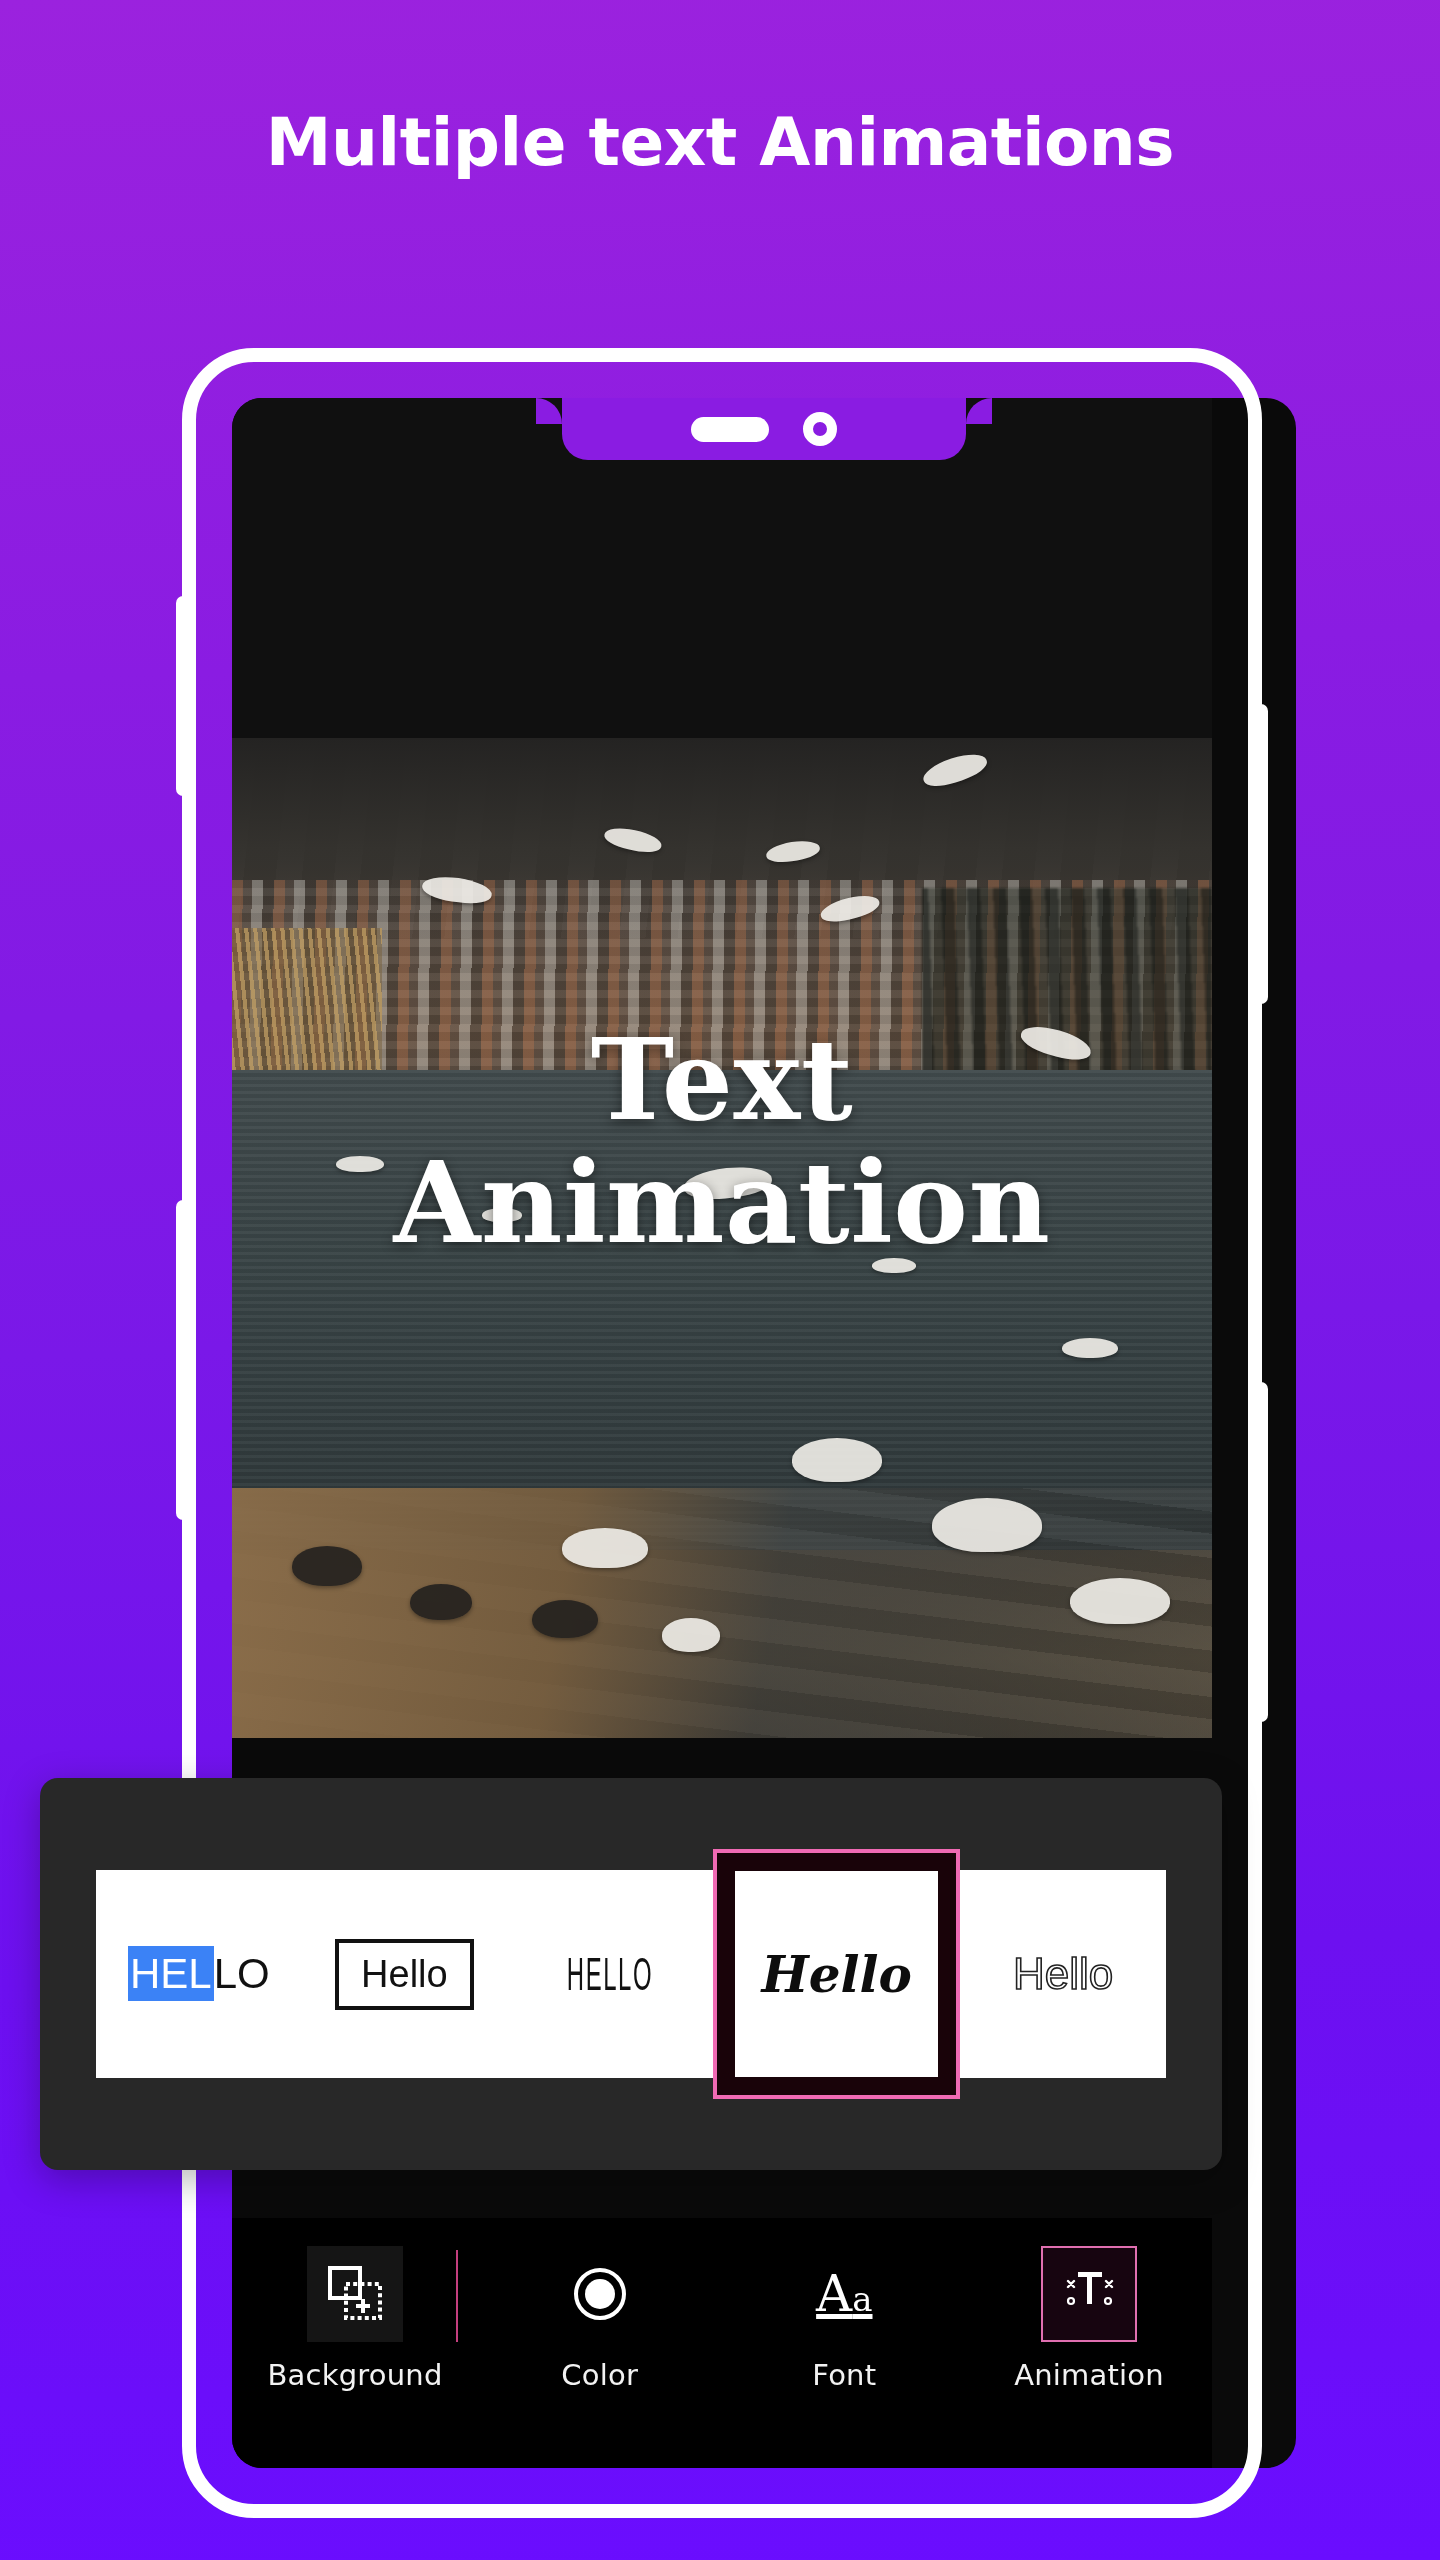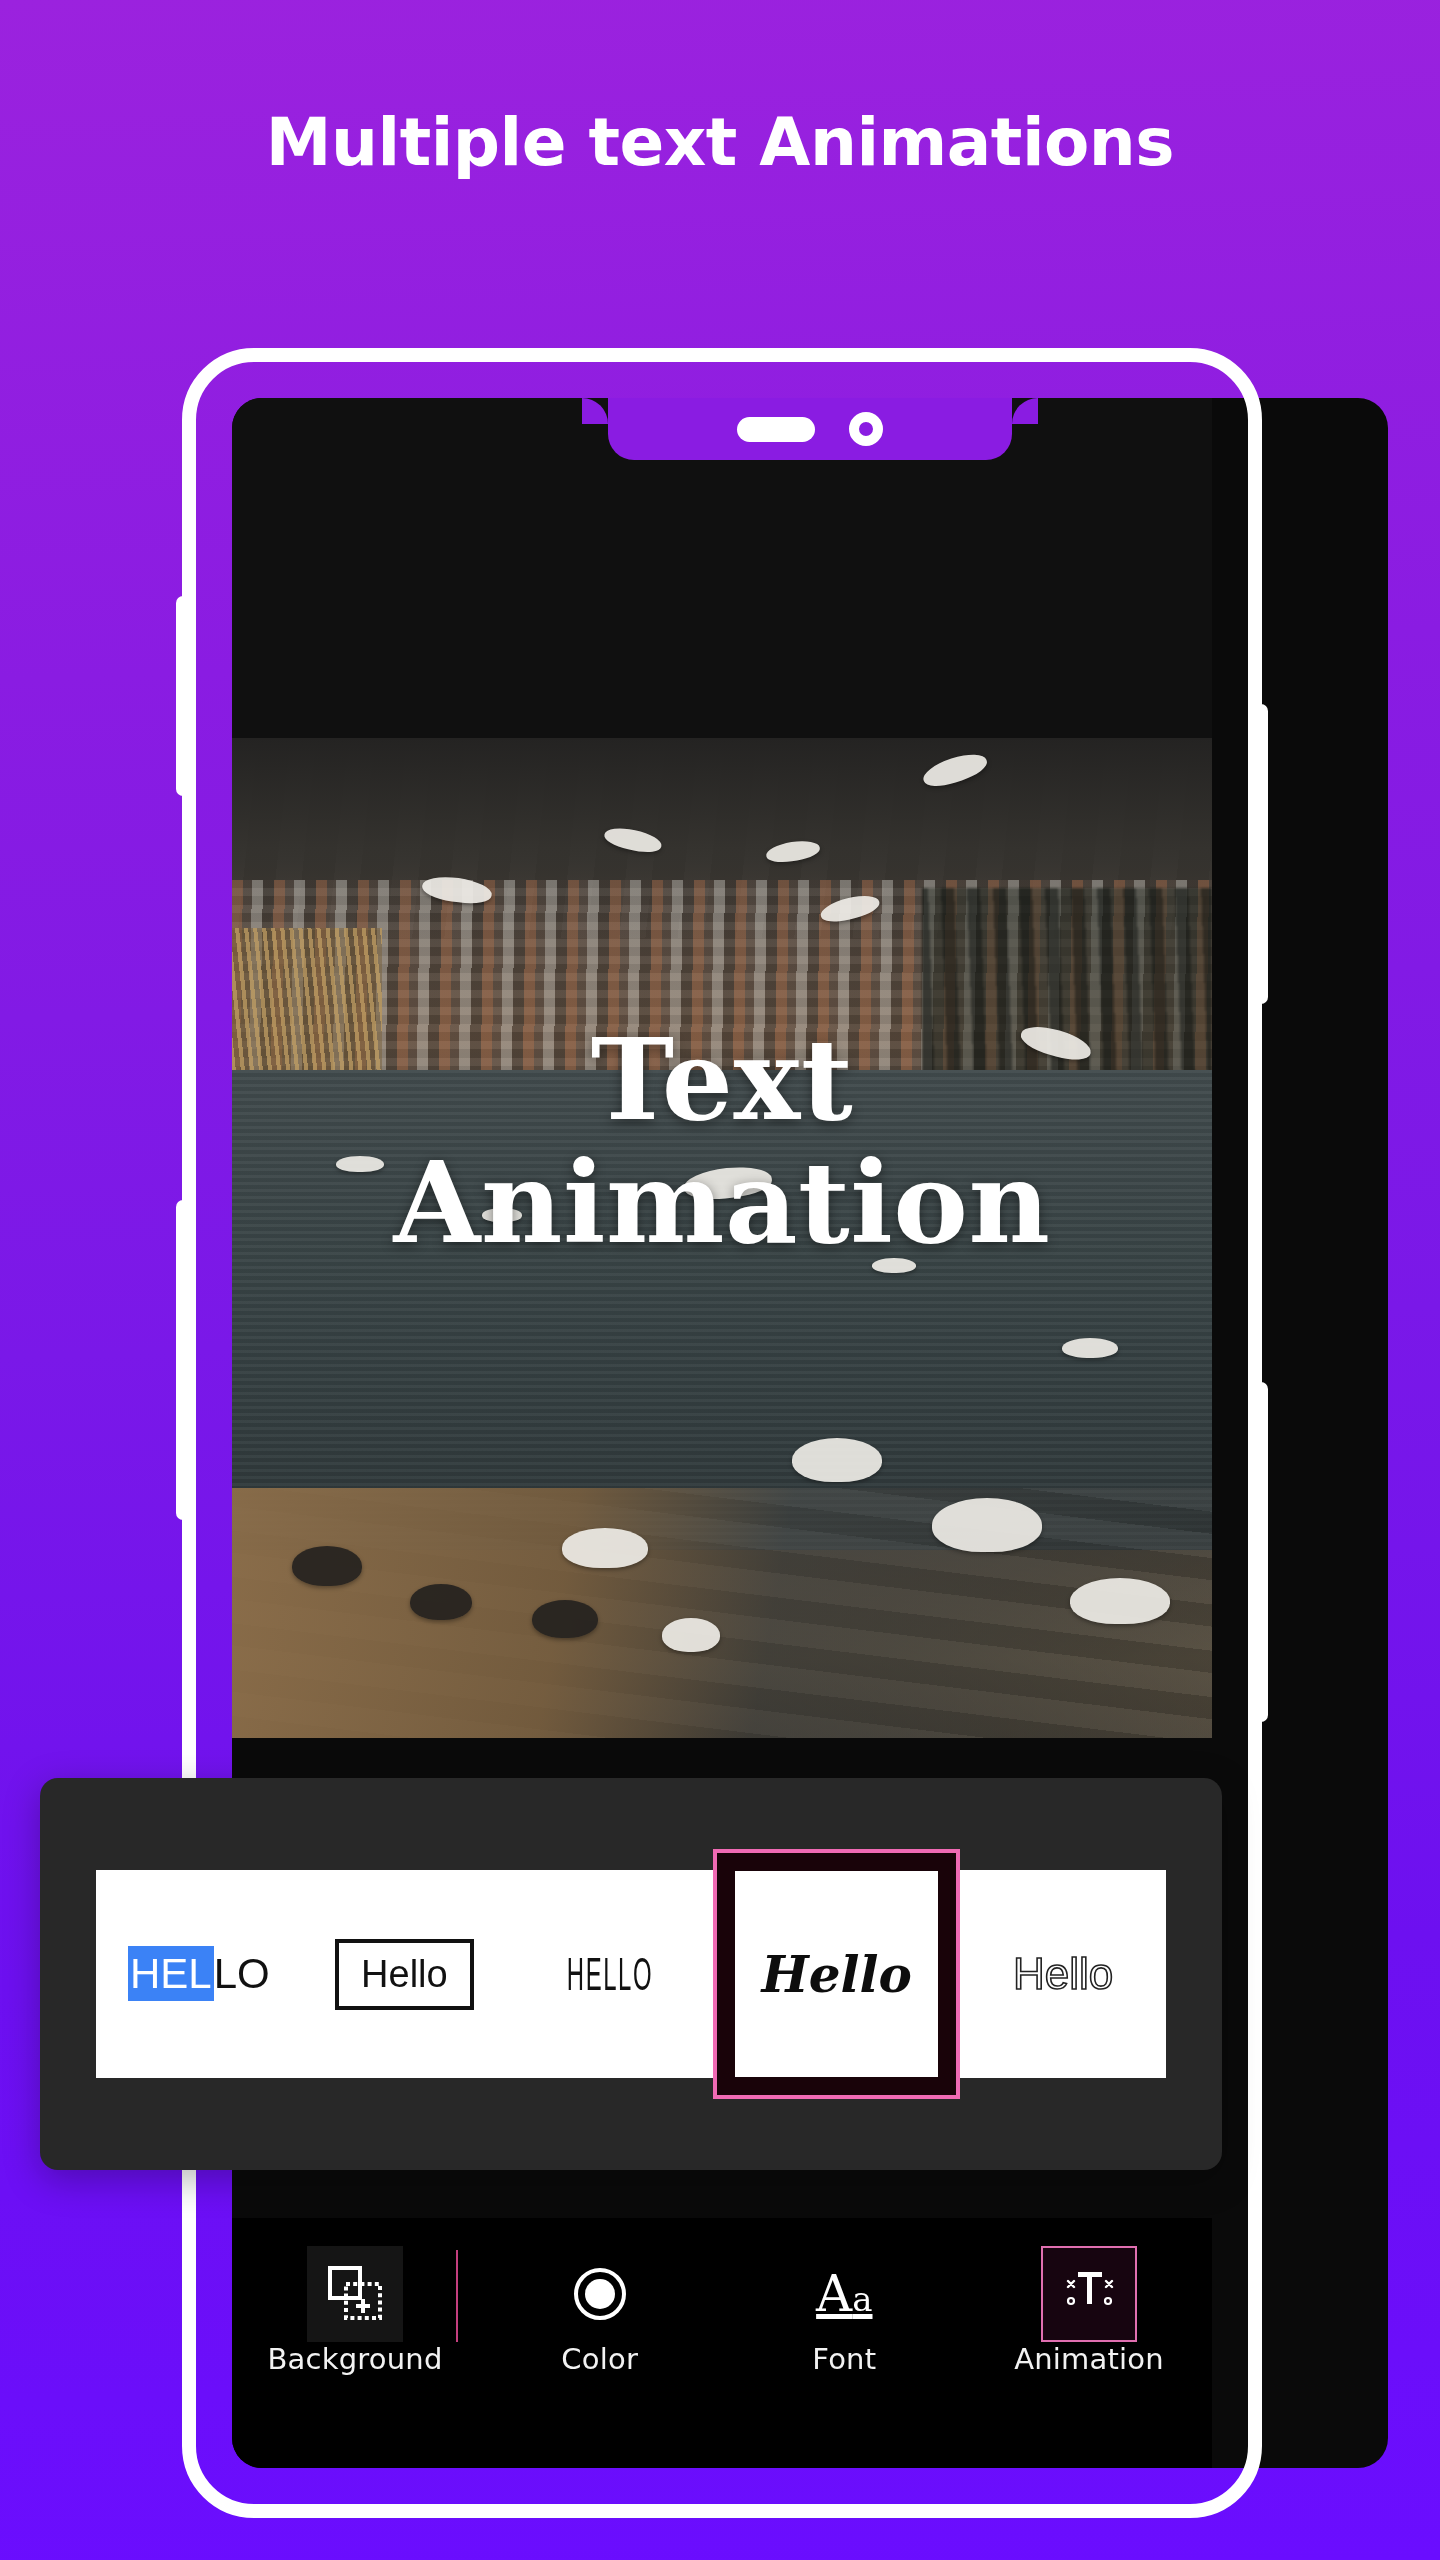--- a/index.html
+++ b/index.html
@@ -44,21 +44,21 @@
     border-radius: 72px;
     box-sizing: border-box;
     background: transparent;
     z-index: 4;
     pointer-events: none;
   }
   .phone-screen {
     position: absolute;
     left: 232px;
     top: 398px;
-    width: 1156px;
+    width: 1064px;
     height: 2070px;
     border-radius: 30px;
     overflow: hidden;
     background: #0a0a0a;
     z-index: 2;
   }
 
   
   .side-btn {
     position: absolute;
@@ -238,20 +238,21 @@
     align-items: center;
     justify-content: center;
     box-sizing: border-box;
   }
   .tool.active .glyphbox {
     border: 2px solid #e06fb0;
     background: #170510;
   }
   .tool.shaded .glyphbox { background: #151515; }
   .tool .label {
+    margin-top: 16px;
     color: #f2f2f2;
     font-size: 29px;
     font-family: "DejaVu Sans", sans-serif;
     letter-spacing: 0.2px;
     white-space: nowrap;
   }
   .tool .divider {
     position: absolute;
     right: -14px;
     top: 4px;

